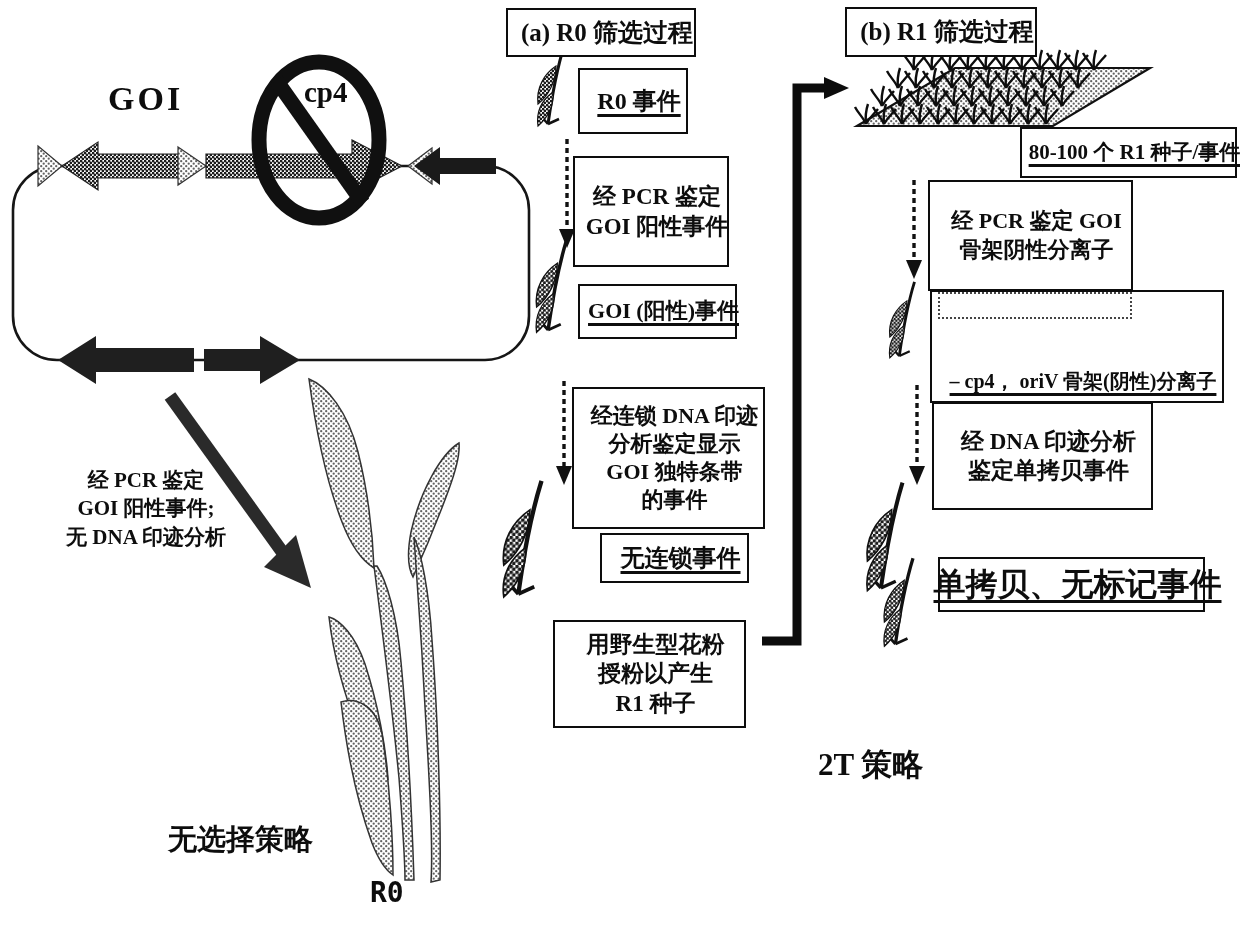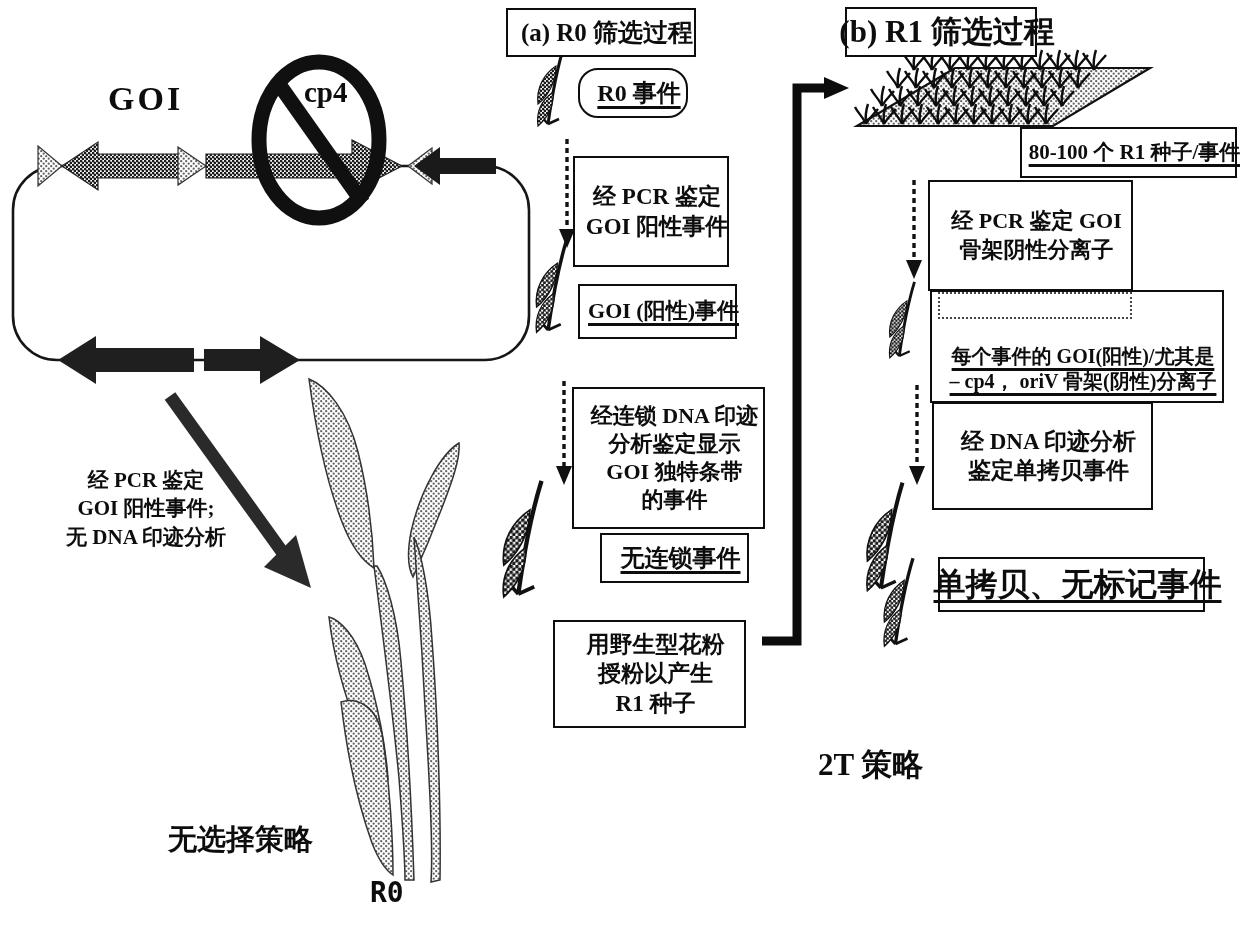--- a/index.html
+++ b/index.html
@@ -11,28 +11,28 @@
   .box{
     position:absolute;z-index:2;background:#fff;border:2.5px solid #0d0d0d;
     box-sizing:border-box;display:flex;flex-direction:column;align-items:center;justify-content:center;
     text-align:center;font-weight:bold;line-height:1.28;white-space:nowrap;
   }
   .box .ln{display:block;margin-left:12px;}
   .u .ln{text-decoration:underline;text-decoration-thickness:2.5px;text-underline-offset:5px;}
   .lbl{position:absolute;z-index:2;font-weight:bold;white-space:nowrap;}
   
   #a-header{left:506px;top:8px;width:190px;height:49px;font-size:25px;}
-  #a-r0-event{left:578px;top:68px;width:110px;height:50px;font-size:24px;border-radius:20px;}
+  #a-r0-event{left:578px;top:68px;width:110px;height:66px;font-size:24px;}
   #a-pcr{left:573px;top:156px;width:156px;height:111px;font-size:23px;}
   #a-goi-event{left:578px;top:284px;width:159px;height:55px;font-size:22px;}
   #a-southern{left:572px;top:387px;width:193px;height:142px;font-size:22px;}
   #a-no-linkage{left:600px;top:533px;width:149px;height:50px;font-size:24px;}
   #a-pollination{left:553px;top:620px;width:193px;height:108px;font-size:23px;}
   
-  #b-header{left:845px;top:7px;width:192px;height:50px;font-size:31px;}
+  #b-header{left:845px;top:7px;width:192px;height:50px;font-size:25px;}
   #b-seeds{left:1020px;top:127px;width:217px;height:51px;font-size:21px;}
   #b-pcr{left:928px;top:180px;width:205px;height:111px;font-size:22px;}
   #b-segregants{left:930px;top:290px;width:294px;height:113px;font-size:20px;justify-content:flex-end;padding-bottom:6px;}
   #b-empty-box{position:absolute;z-index:3;left:938px;top:292px;width:194px;height:27px;background:#fff;border:2px dotted #444;box-sizing:border-box;}
   #b-southern{left:932px;top:402px;width:221px;height:108px;font-size:23px;}
   #b-single-copy{left:938px;top:557px;width:267px;height:55px;font-size:32px;}
   
   #goi-label{left:108px;top:80px;font-size:34px;letter-spacing:3px;}
   #cp4-label{left:304px;top:76px;font-size:29px;}
   #left-note{left:50px;top:466px;width:192px;font-size:21px;font-weight:bold;text-align:center;line-height:1.35;z-index:2;position:absolute;}
@@ -221,21 +221,20 @@
     <div class="ln">(b) R1 筛选过程</div>
   </div>
   <div class="box u" id="b-seeds">
     <div class="ln">80-100 个 R1 种子/事件</div>
   </div>
   <div class="box" id="b-pcr">
     <div class="ln">经 PCR 鉴定 GOI</div>
     <div class="ln">骨架阴性分离子</div>
   </div>
   <div class="box u" id="b-segregants">
-    <div class="ln">每个事件的 GOI(阳性)/尤其是</div>
     <div class="ln">– cp4， oriV 骨架(阴性)分离子</div>
   </div>
   <div id="b-empty-box"></div>
   <div class="box" id="b-southern">
     <div class="ln">经 DNA 印迹分析</div>
     <div class="ln">鉴定单拷贝事件</div>
   </div>
   <div class="box u" id="b-single-copy">
     <div class="ln">单拷贝、无标记事件</div>
   </div>

